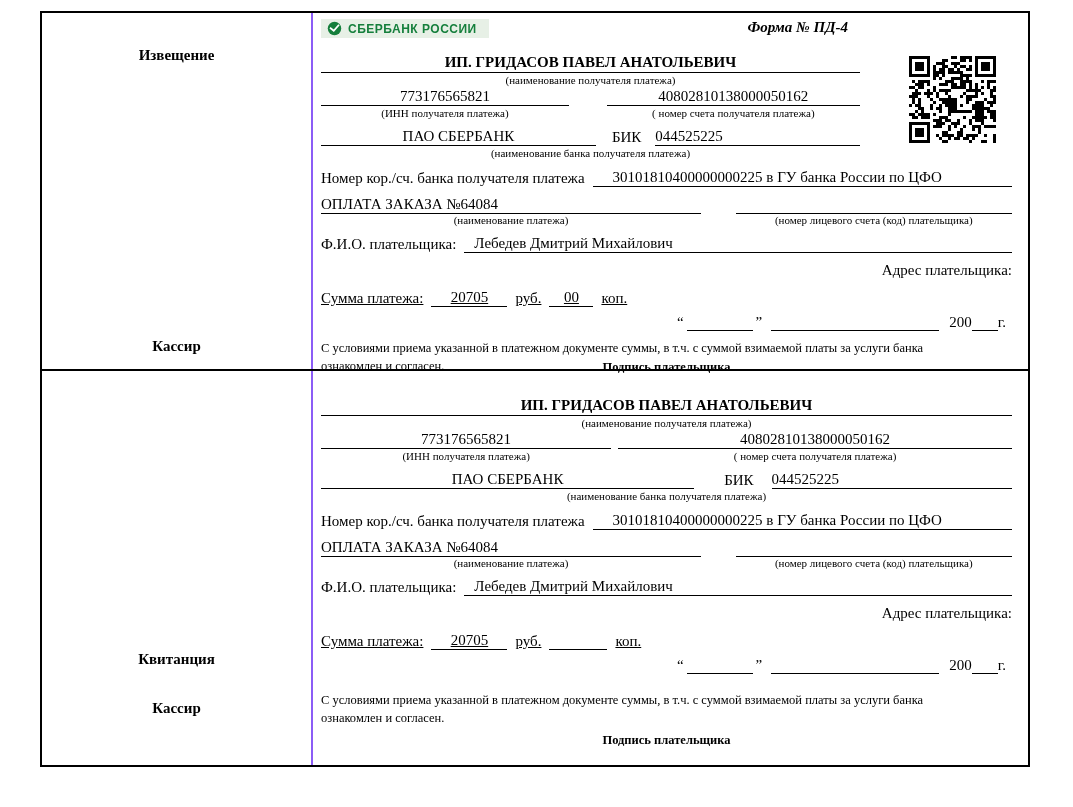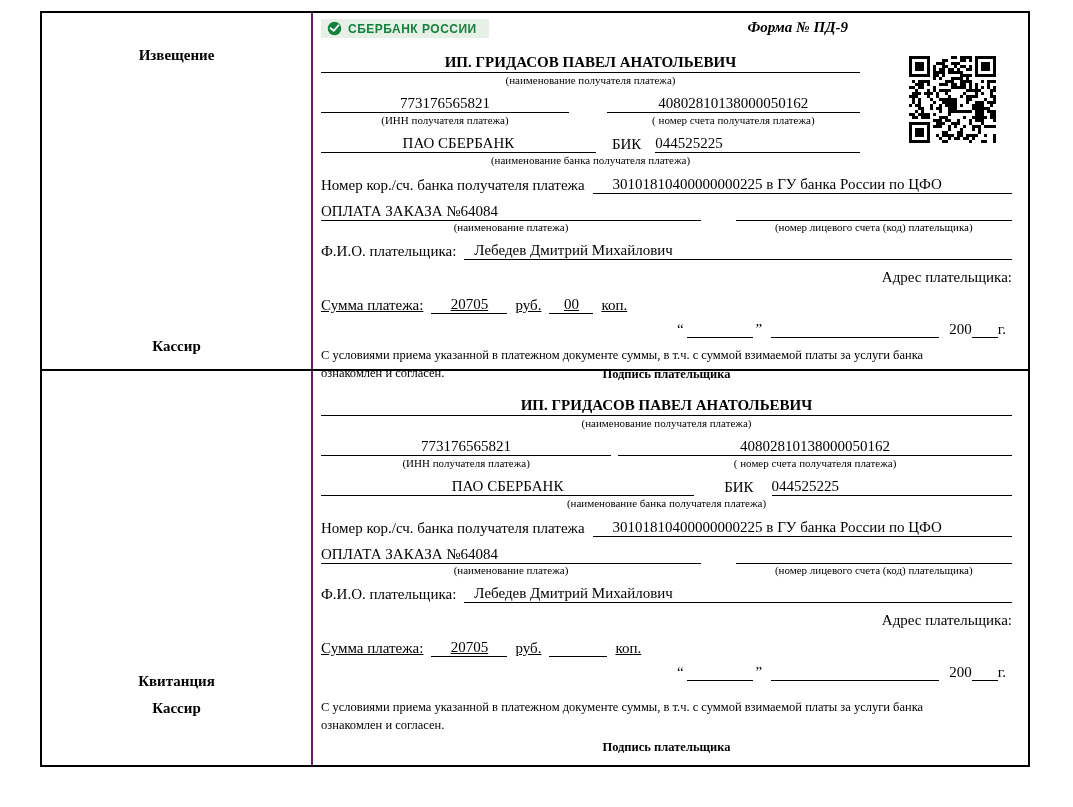--- a/index.html
+++ b/index.html
@@ -12,25 +12,25 @@
     font-size: 15px;
   }
   .page { padding: 11px 43px 0 40px; }
 
   .slip { display: flex; border: 2px solid #000; background: #fff; }
   .slip.notice  { height: 360px; }
   .slip.receipt { height: 398px; margin-top: -2px; }
 
   .left-col {
     flex: 0 0 271px;
-    border-right: 2px solid #701a75;
+    border-right: 2px solid #8b5cf6;
     display: flex; flex-direction: column; align-items: center;
   }
   .notice .left-col  { justify-content: space-between; padding: 34px 0 14px; }
-  .receipt .left-col { justify-content: flex-end; gap: 10px; padding: 0 0 48px; }
+  .receipt .left-col { justify-content: flex-end; gap: 32px; padding: 0 0 48px; }
   .section-label, .cashier-label { font-weight: bold; font-size: 15px; }
 
   .form-col { flex: 1; position: relative; padding: 6px 16px 4px 8px; }
   .receipt .form-col { padding-top: 18px; }
 
   .row { display: flex; align-items: flex-end; }
   .u { border-bottom: 1px solid #000; }
   .small { font-size: 11px; line-height: 1.25; }
   .narrow { margin-right: 152px; }
 
@@ -39,21 +39,21 @@
   .logo-text { color: #157f3c; font-weight: bold; font-size: 12px; letter-spacing: 0.5px; font-family: "Liberation Sans", sans-serif; }
   .form-number { font-weight: bold; font-style: italic; font-size: 15px; }
 
   .qr { position: absolute; top: 43px; right: 32px; width: 87px; height: 87px; }
   .qr svg { display: block; }
 
   .name-row { margin-top: 2px; }
   .name-u { width: 100%; text-align: center; font-weight: bold; padding-bottom: 1px; margin-top: 6px; }
   .center-label { text-align: center; margin-top: 1px; }
 
-  .twocol { justify-content: space-between; margin-top: 7px; }
+  .twocol { justify-content: space-between; }
   .twocol-labels { justify-content: space-between; margin-top: 1px; }
   .col-l { width: 46%; text-align: center; }
   .col-r { width: 47%; text-align: center; }
   .receipt .col-l { width: 42%; }
   .receipt .col-r { width: 57%; }
 
   .bank-row { margin-top: 7px; }
   .bank-u { width: 51%; text-align: center; }
   .receipt .bank-u { width: 54%; }
   .bik-label { margin: 0 14px 0 16px; }
@@ -516,21 +516,21 @@
         </div>
 
       <div class="header-row">
         <div class="logo">
           <svg width="15" height="15" viewBox="0 0 20 20">
             <circle cx="10" cy="10" r="9" fill="#157f3c"></circle>
             <path d="M4 9 L9 13 L16 5" stroke="#ffffff" stroke-width="2.4" fill="none"></path>
           </svg>
           <span class="logo-text">СБЕРБАНК РОССИИ</span>
         </div>
-        <div class="form-number">Форма № ПД-9</div>
+        <div class="form-number">Форма № ПД-4</div>
       </div>
 
       <div class="row name-row narrow">
         <span class="u name-u">ИП. ГРИДАСОВ ПАВЕЛ АНАТОЛЬЕВИЧ</span>
       </div>
       <div class="center-label small narrow">(наименование получателя платежа)</div>
 
       <div class="row twocol narrow">
         <span class="u col-l">773176565821</span>
         <span class="u col-r">40802810138000050162</span>

